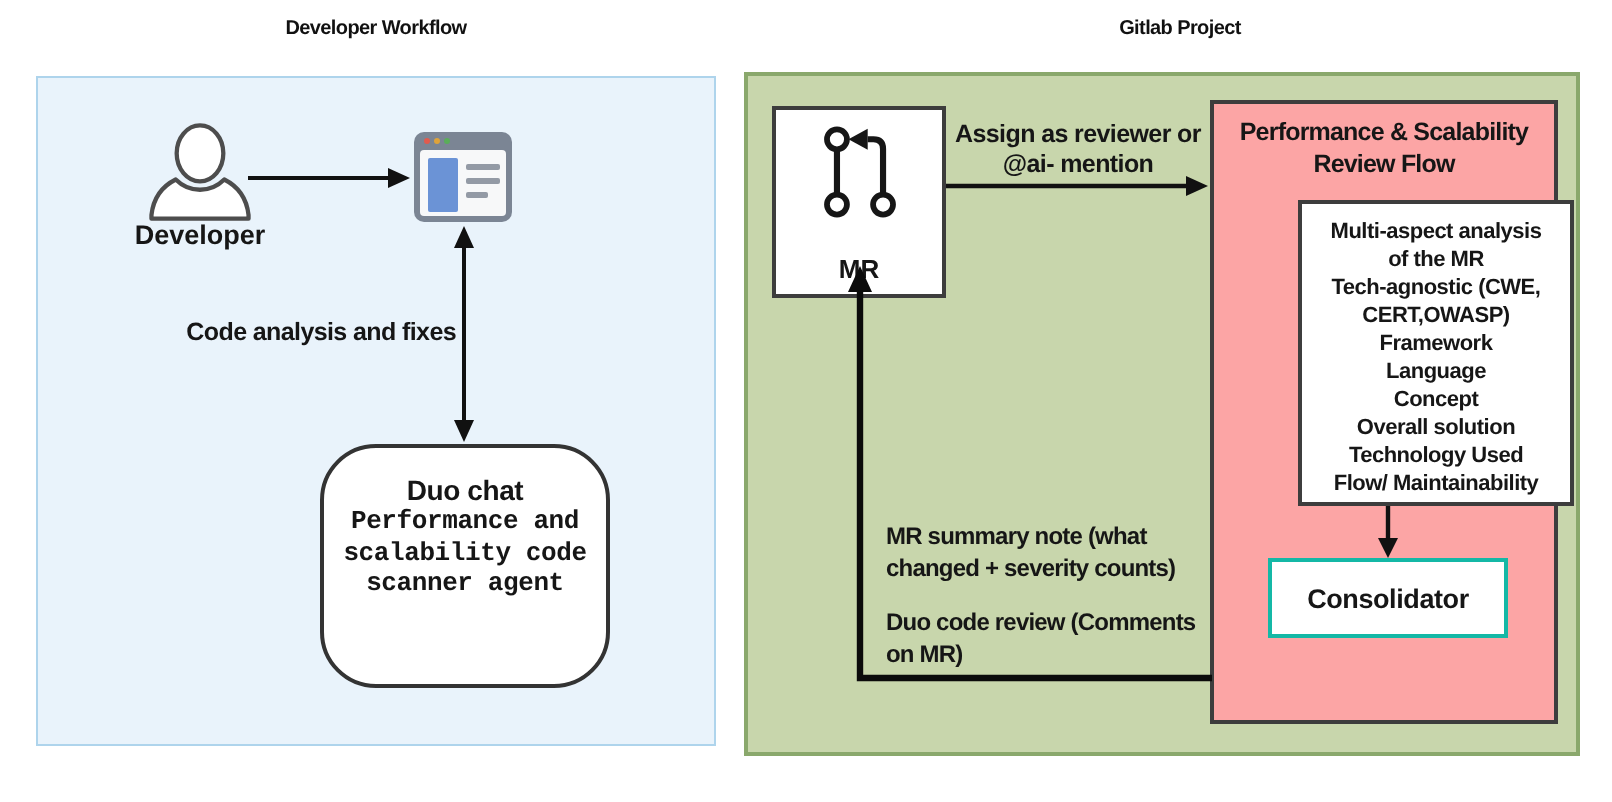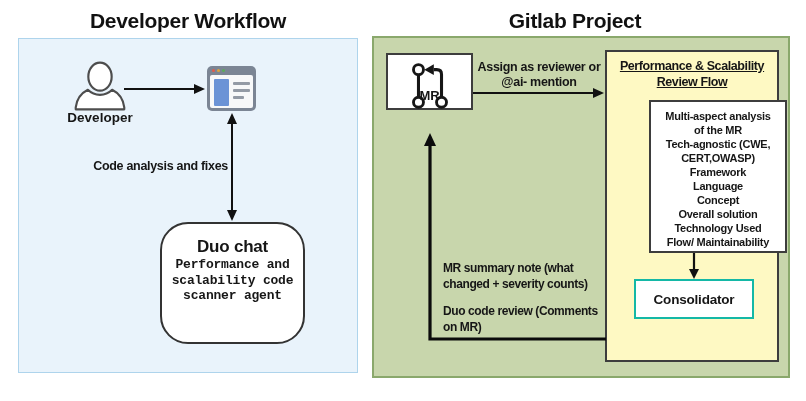--- a/index.html
+++ b/index.html
@@ -4,50 +4,50 @@
 <style>
   * { margin:0; padding:0; box-sizing:border-box; }
   body { background:#ffffff; }
   .canvas {
     position:relative; width:806px; height:401px; background:#ffffff;
     font-family:"Liberation Sans", sans-serif; color:#161616; overflow:hidden;
   }
   .abs { position:absolute; }
   .section-title {
     position:absolute; top:9px; text-align:center;
-    font-size:21px; font-weight:700; letter-spacing:-0.3px; color:#111;
+    font-size:10px; font-weight:700; letter-spacing:-0.3px; color:#111;
   }
   .panel-left {
     position:absolute; left:18px; top:38px; width:340px; height:335px;
     background:#e9f3fb; border:1px solid #aed4ec;
   }
   .panel-right {
     position:absolute; left:372px; top:36px; width:418px; height:342px;
     background:#c8d6ac; border:2px solid #8aa86c;
   }
-  .wbox { position:absolute; background:#fef9c3; border:2px solid #3d3d3d;text-decoration:underline; }
+  .wbox { position:absolute; background:#fca5a5; border:2px solid #3d3d3d; }
   .developer-label {
     position:absolute; left:40px; top:110px; width:120px; text-align:center;
     font-size:13.5px; font-weight:700;
   }
   .code-label {
     position:absolute; left:18px; top:159px; width:210px; text-align:right;
     font-size:12.5px; font-weight:700; letter-spacing:-0.3px;
   }
   .duo-box {
     position:absolute; left:160px; top:222px; width:145px; height:122px;
     background:#fff; border:2px solid #333; border-radius:28px; text-align:center;
   }
-  .duo-title { margin-top:13px; font-size:17px; font-weight:700; letter-spacing:-0.2px; }
+  .duo-title { margin-top:13px; font-size:14px; font-weight:700; letter-spacing:-0.2px; }
   .duo-sub {
     font-size:13px; font-weight:700; line-height:1.2;
     white-space:pre-line; letter-spacing:-0.2px;font-family:Liberation Mono, monospace;
   }
   .mr-box {
-    position:absolute; left:386px; top:53px; width:87px; height:57px;
+    position:absolute; left:386px; top:53px; width:87px; height:96px;
     background:#fff; border:2px solid #3d3d3d; text-align:center;
   }
   .mr-label { position:absolute; bottom:5px; left:0; right:0; font-size:13px; font-weight:700; }
   .assign-label {
     position:absolute; left:454px; top:60px; width:170px; text-align:center;
     font-size:12.5px; font-weight:700; line-height:1.2; white-space:pre-line;
     letter-spacing:-0.3px;
   }
   .review-box { left:605px; top:50px; width:174px; height:312px; }
   .review-title {
@@ -85,21 +85,21 @@
     background:#6b93d6; border-radius:1px; }
   .bline { position:absolute; height:3px; background:#939aa5; border-radius:1px; }
   svg { display:block; }
 </style>
 </head>
 <body>
 
 <div class="canvas">
 
   <div class="section-title" style="left:18px; width:340px;">Developer Workflow</div>
-  <div class="section-title" style="left:366px; width:418px;">Gitlab Project</div>
+  <div class="section-title" style="left:381px; width:418px;">Gitlab Project</div>
 
   <div class="panel-left"></div>
 
   <svg class="abs" style="left:72px; top:60px;" width="56" height="52" viewBox="0 0 60 54">
     <path d="M17 31 C9 35 5 41 4 50 L4 52 L56 52 L56 50 C55 41 51 35 43 31 C39 35 34 36.5 30 36.5 C26 36.5 21 35 17 31 Z" fill="#ffffff" stroke="#4d4d4d" stroke-width="2.3" stroke-linejoin="round"></path>
     <ellipse cx="30" cy="17" rx="12.5" ry="15" fill="#ffffff" stroke="#4d4d4d" stroke-width="2.3"></ellipse>
   </svg>
   <div class="developer-label">Developer</div>
 
   <svg class="abs" style="left:123px; top:81px;" width="84" height="16">

